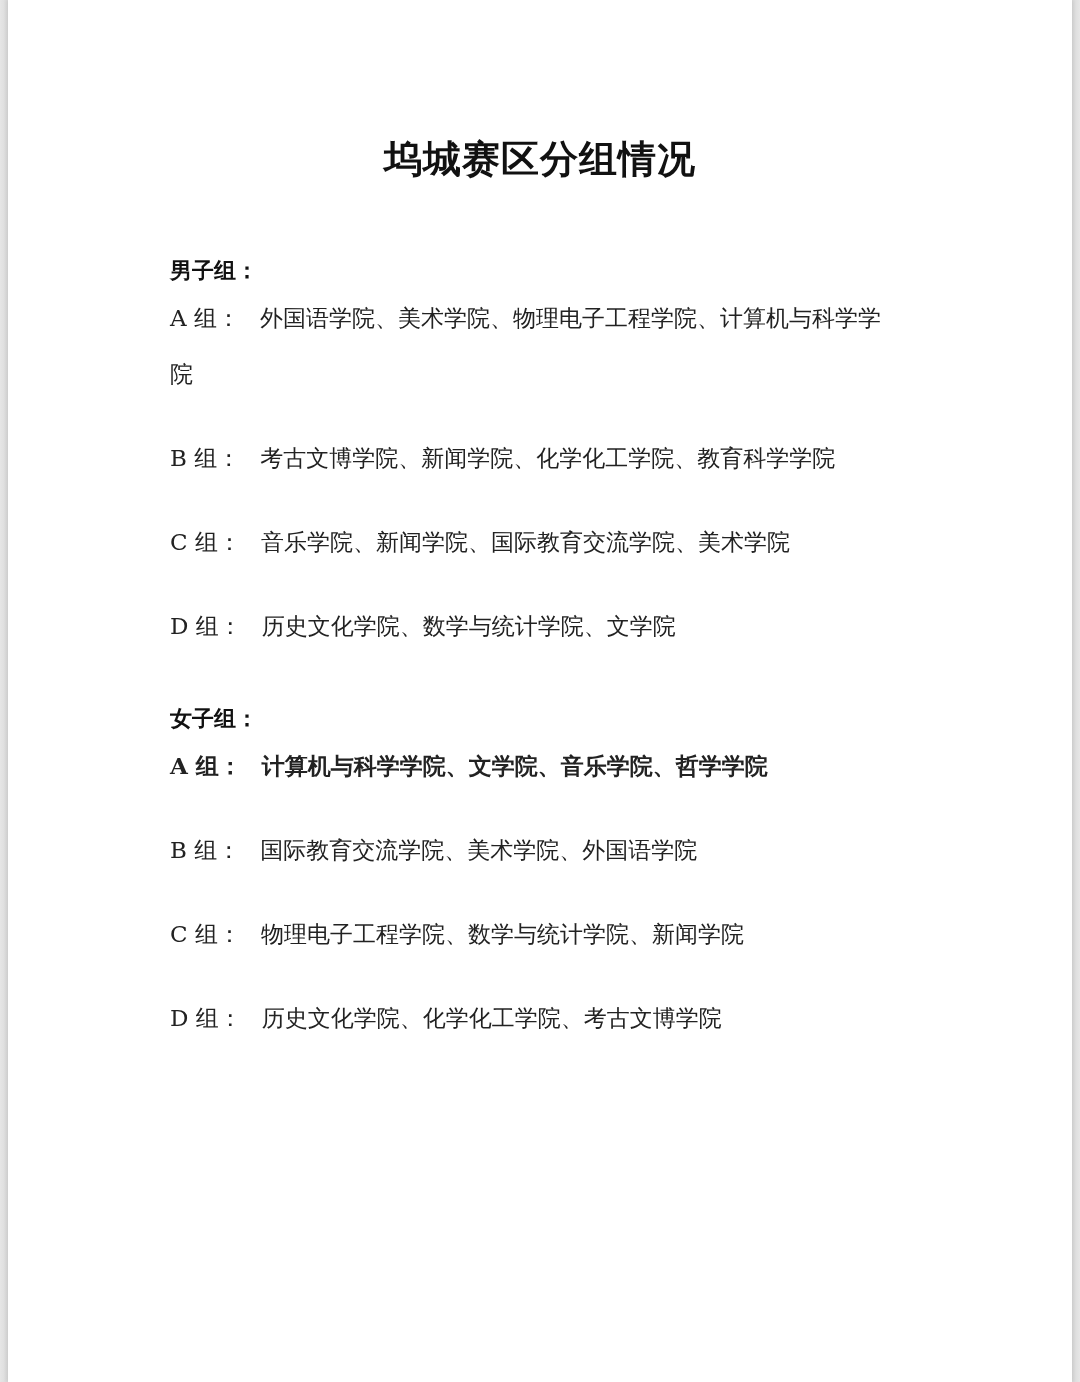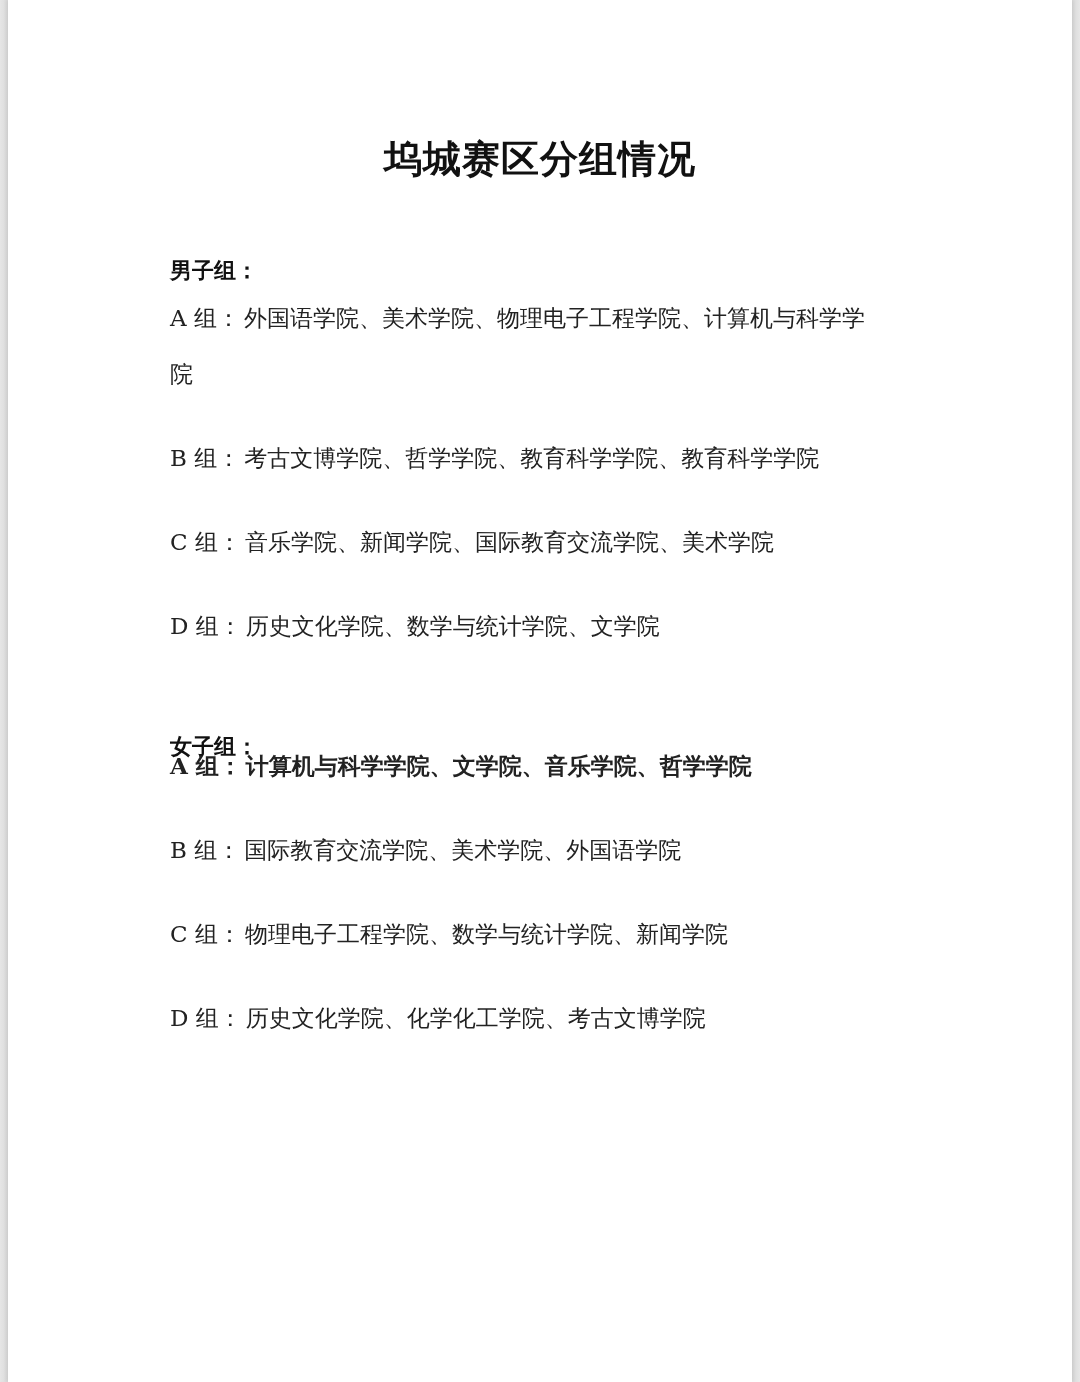--- a/index.html
+++ b/index.html
@@ -57,21 +57,21 @@
       text-align: right;
     }
     .line {
       position: absolute;
       left: 170px;
       font-size: 23px;
       color: #222;
       white-space: nowrap;
     }
     .line .label {
-      margin-right: 4px;
+      margin-right: 20px;
     }
   </style>
 </head>
 <body>
 
 <div class="edge-left"></div>
 <div class="edge-right"></div>
 
 <div class="page"></div>
 
@@ -80,32 +80,32 @@
 <div class="section-heading" style="top:256px;">男子组：</div>
 
 <div class="line" style="top:303px;">
   <span class="label">A 组：</span><span>外国语学院、美术学院、物理电子工程学院、计算机与科学学</span>
 </div>
 <div class="line" style="top:359px;">
   <span>院</span>
 </div>
 
 <div class="line" style="top:443px;">
-  <span class="label">B 组：</span><span>考古文博学院、哲学学院、教育科学学院、教育科学学院</span>
+  <span class="label">B 组：</span><span>考古文博学院、新闻学院、化学化工学院、教育科学学院</span>
 </div>
 
 <div class="line" style="top:527px;">
   <span class="label">C 组：</span><span>音乐学院、新闻学院、国际教育交流学院、美术学院</span>
 </div>
 
 <div class="line" style="top:611px;">
   <span class="label">D 组：</span><span>历史文化学院、数学与统计学院、文学院</span>
 </div>
 
-<div class="section-heading" style="top:732px;">女子组：</div>
+<div class="section-heading" style="top:704px;">女子组：</div>
 
 <div class="line" style="top:751px;font-weight:bold;">
   <span class="label">A 组：</span><span>计算机与科学学院、文学院、音乐学院、哲学学院</span>
 </div>
 
 <div class="line" style="top:835px;">
   <span class="label">B 组：</span><span>国际教育交流学院、美术学院、外国语学院</span>
 </div>
 
 <div class="line" style="top:919px;">

